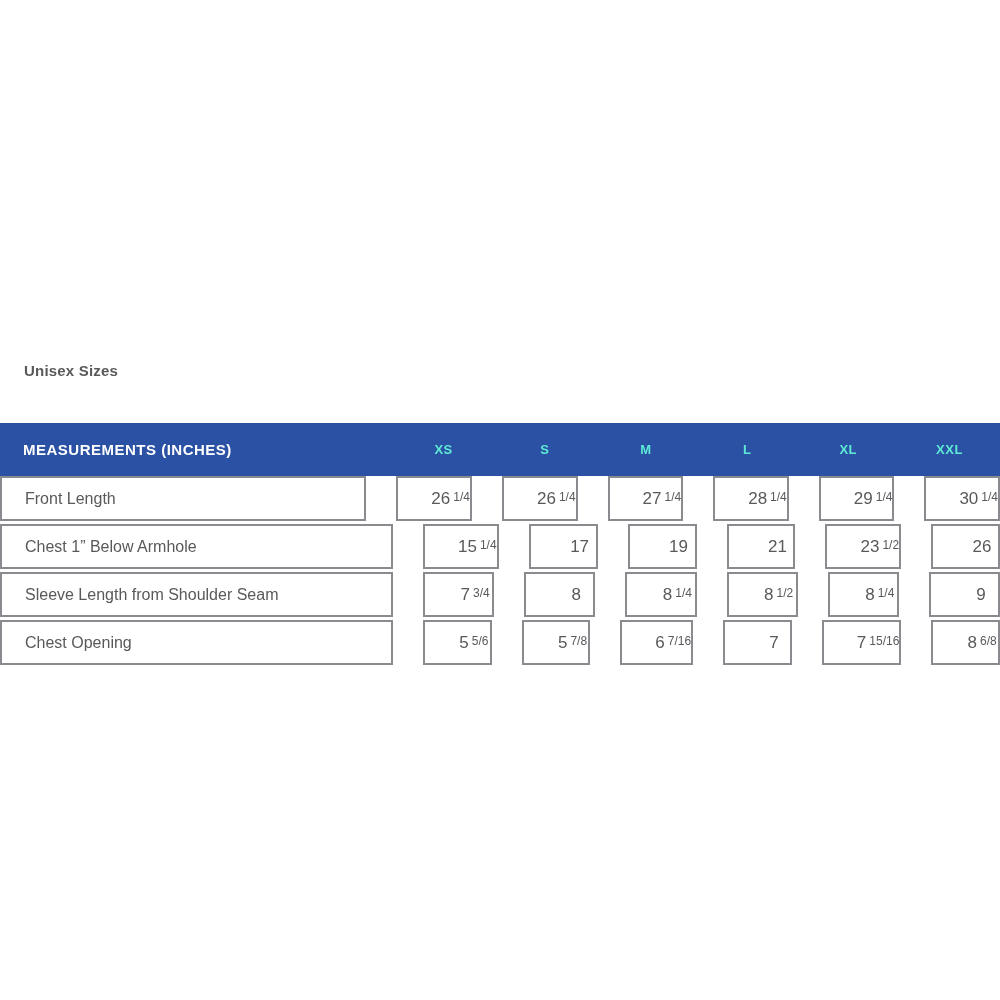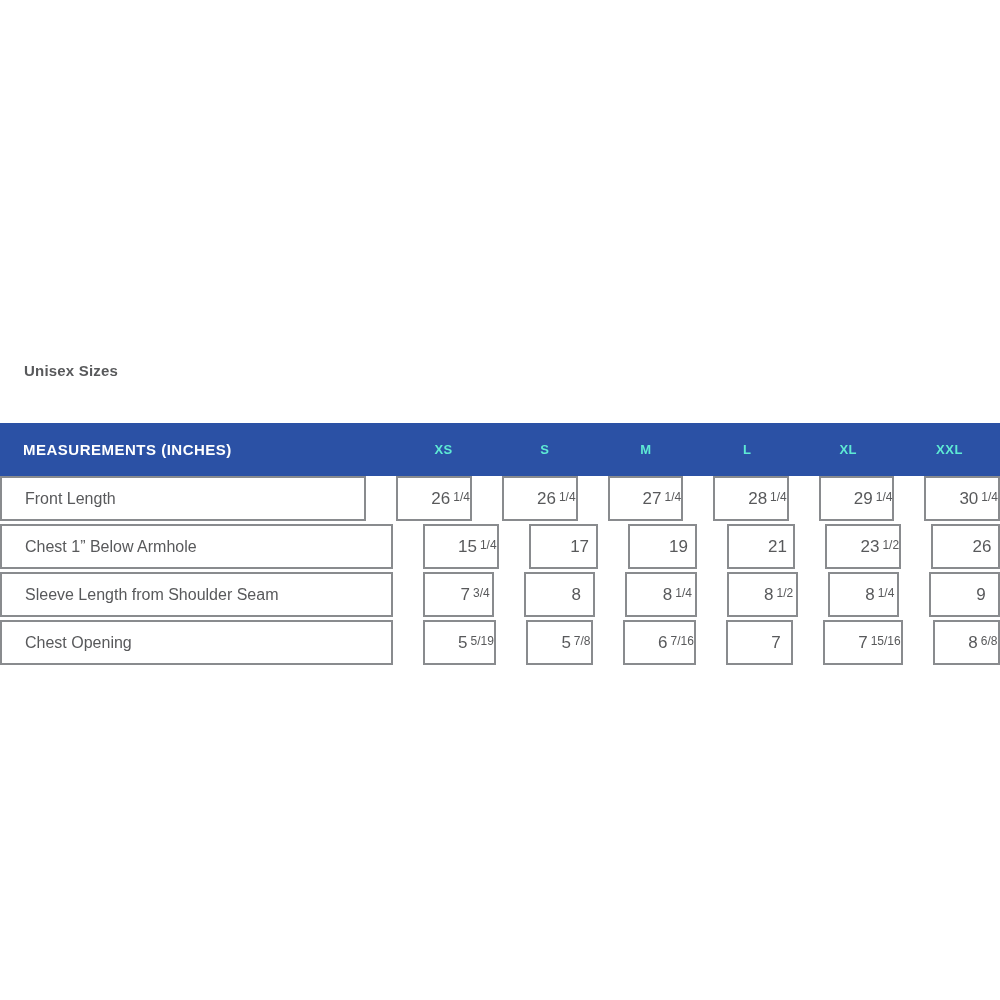--- a/index.html
+++ b/index.html
@@ -187,21 +187,21 @@
             <span class="frac">1/4</span>
           </div>
           <div class="cell cell-value">
             <span class="whole">9</span>
           </div>
         </div>
         <div class="trow">
           <div class="cell cell-label">Chest Opening</div>
           <div class="cell cell-value">
             <span class="whole">5</span>
-            <span class="frac">5/19</span>
+            <span class="frac">5/6</span>
           </div>
           <div class="cell cell-value">
             <span class="whole">5</span>
             <span class="frac">7/8</span>
           </div>
           <div class="cell cell-value">
             <span class="whole">6</span>
             <span class="frac">7/16</span>
           </div>
           <div class="cell cell-value">

